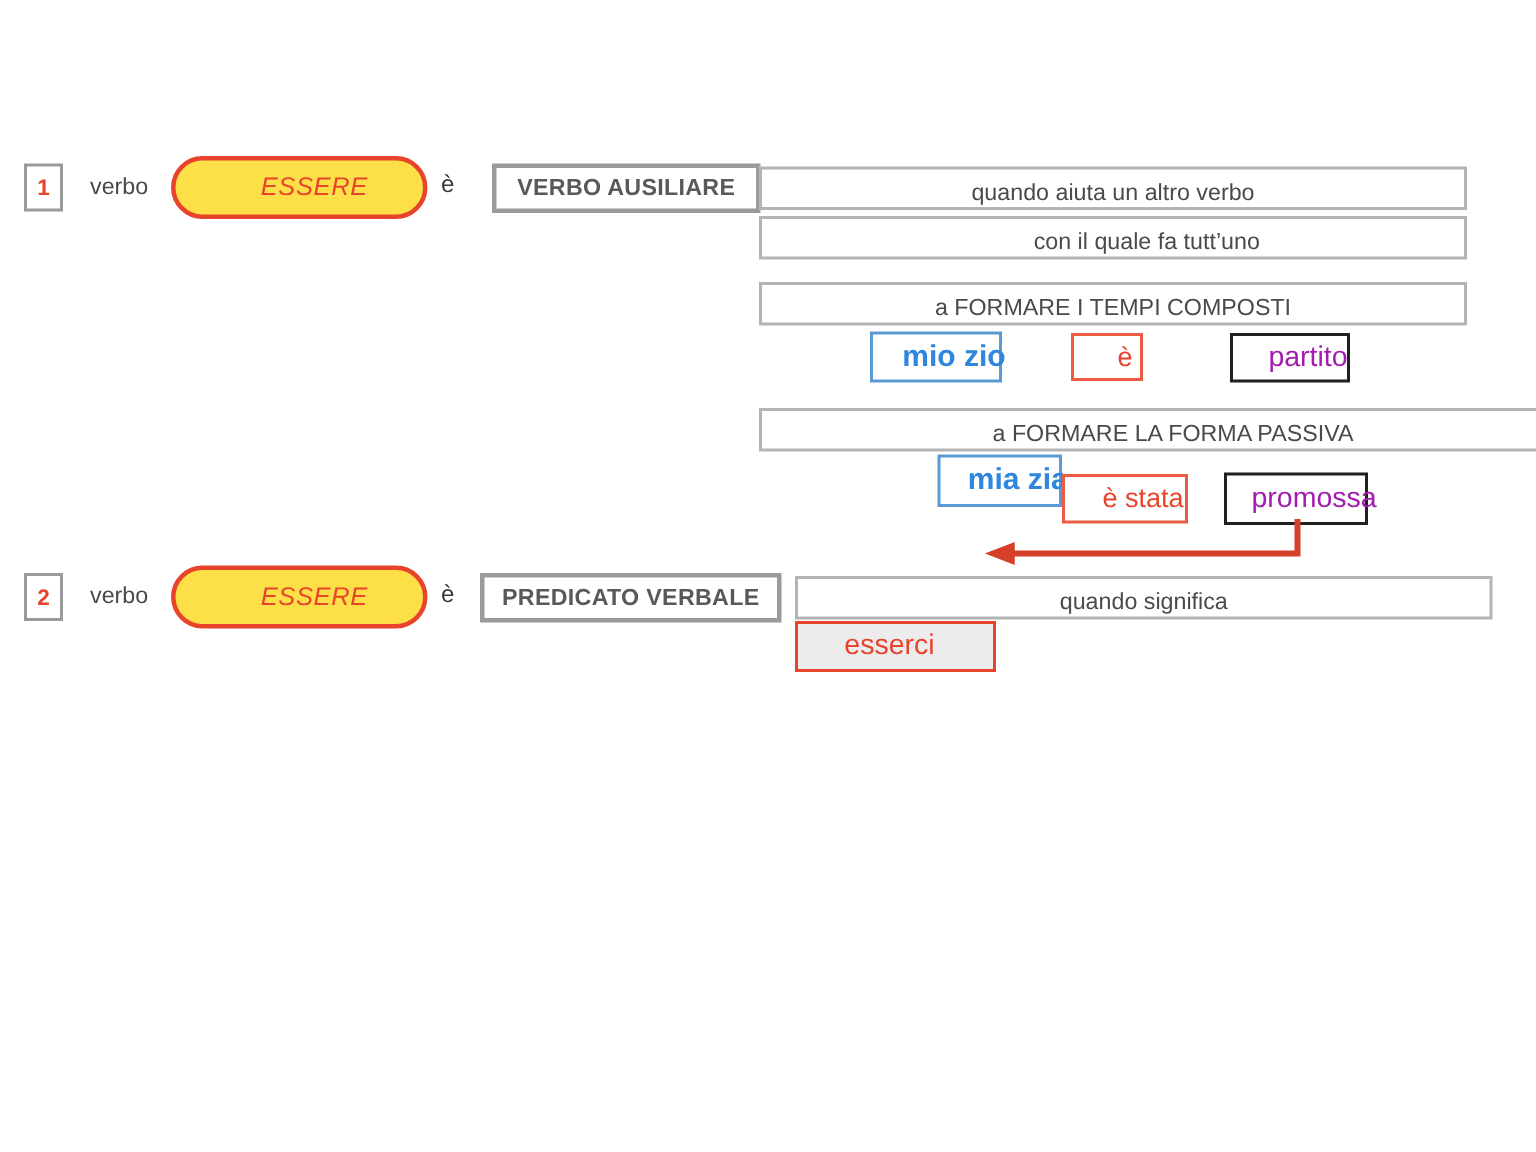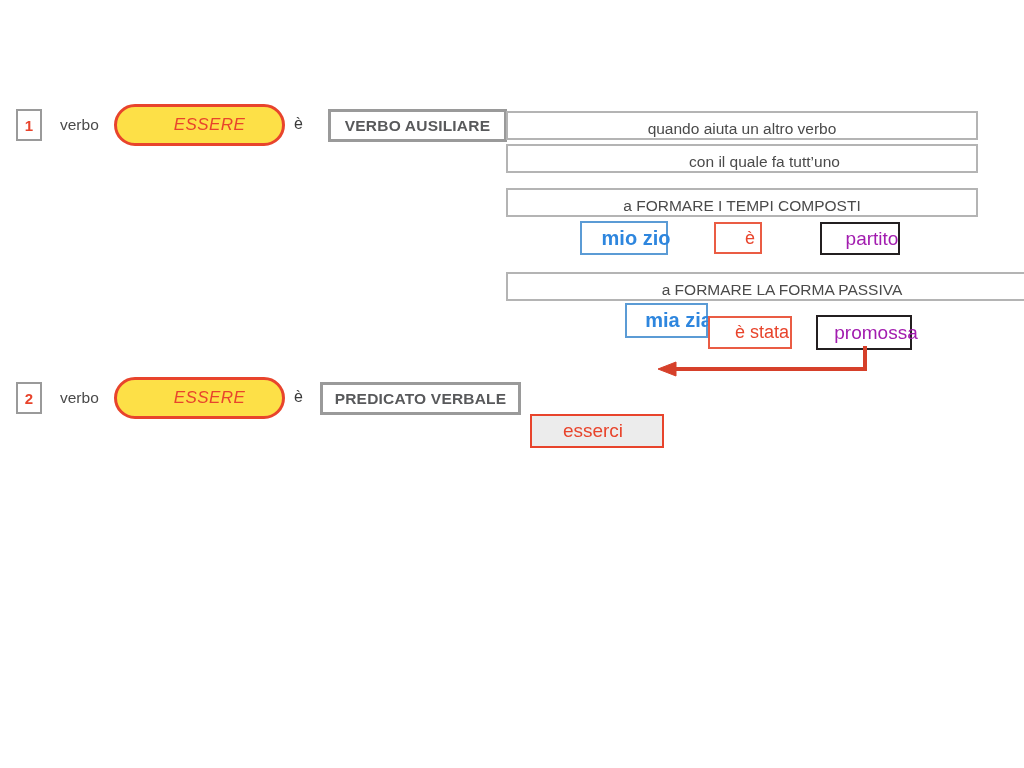--- a/index.html
+++ b/index.html
@@ -235,18 +235,21 @@
   <div class="pill" style="left:114px; top:377px; width:171px; height:42px;">
     <span class="pill-text">ESSERE</span>
   </div>
 
   <div class="label-e" style="left:294px; top:388px;">è</div>
 
   <div class="cat-box" style="left:320px; top:382px; width:201px; height:33px;align-items:center;">
     <span class="cat-text">PREDICATO VERBALE</span>
   </div>
 
+  <div class="strip" style="left:530px; top:384px; width:465px; height:29px;">
+    <span class="strip-text">quando significa</span>
+  </div>
 
   <div class="chip chip-meaning" style="left:530px; top:414px; width:134px; height:34px;">
     <span class="chip-text">esserci</span>
   </div>
 
 </div>
 
 </body></html>

